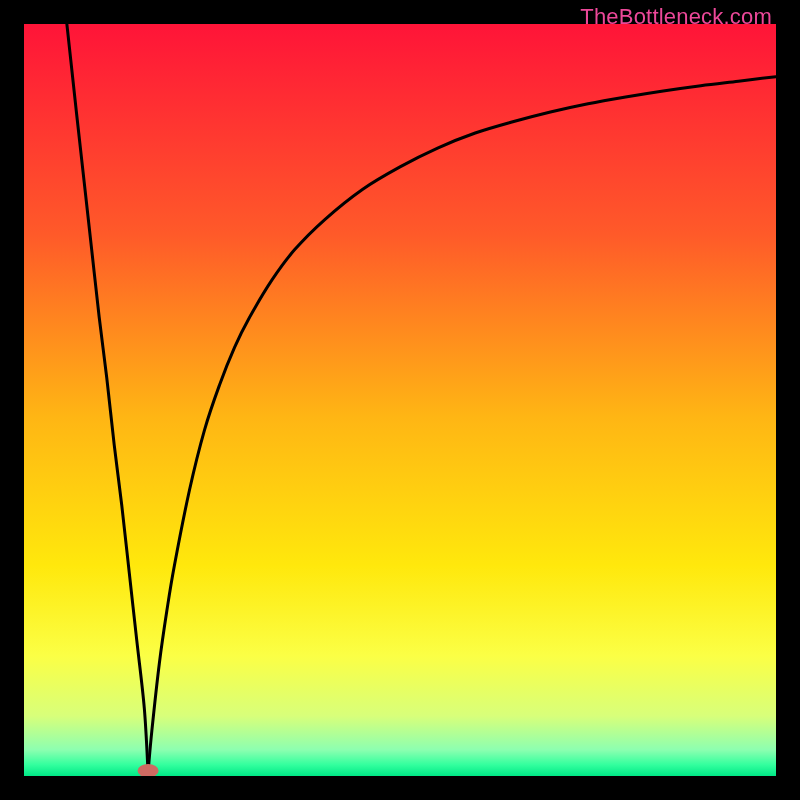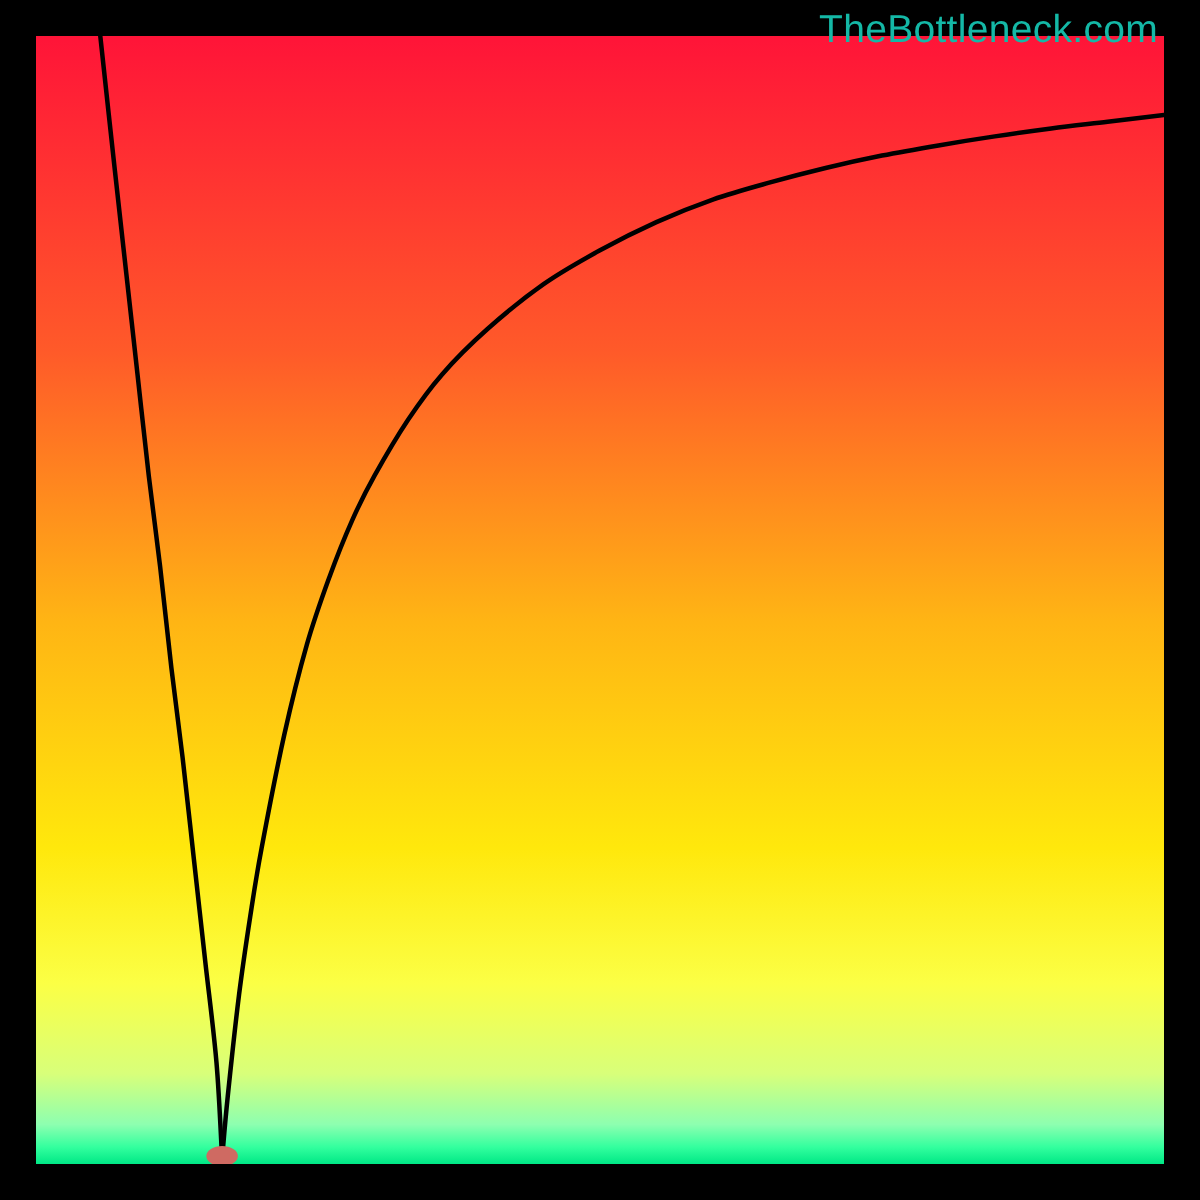--- a/index.html
+++ b/index.html
@@ -38,22 +38,22 @@
     position: absolute;
     left: 0;
     top: 0;
     width: 100%;
     height: 100%;
   }
   .watermark {
     position: absolute;
     top: 4px;
     right: 28px;
-    color: #14b8a6;
-    font-size: 26px;
+    color: #ec4899;
+    font-size: 22px;
     font-weight: 500;
     letter-spacing: 0.2px;
     user-select: none;
   }
 </style>
 </head>
 <body>
 
 <div class="frame">
 

